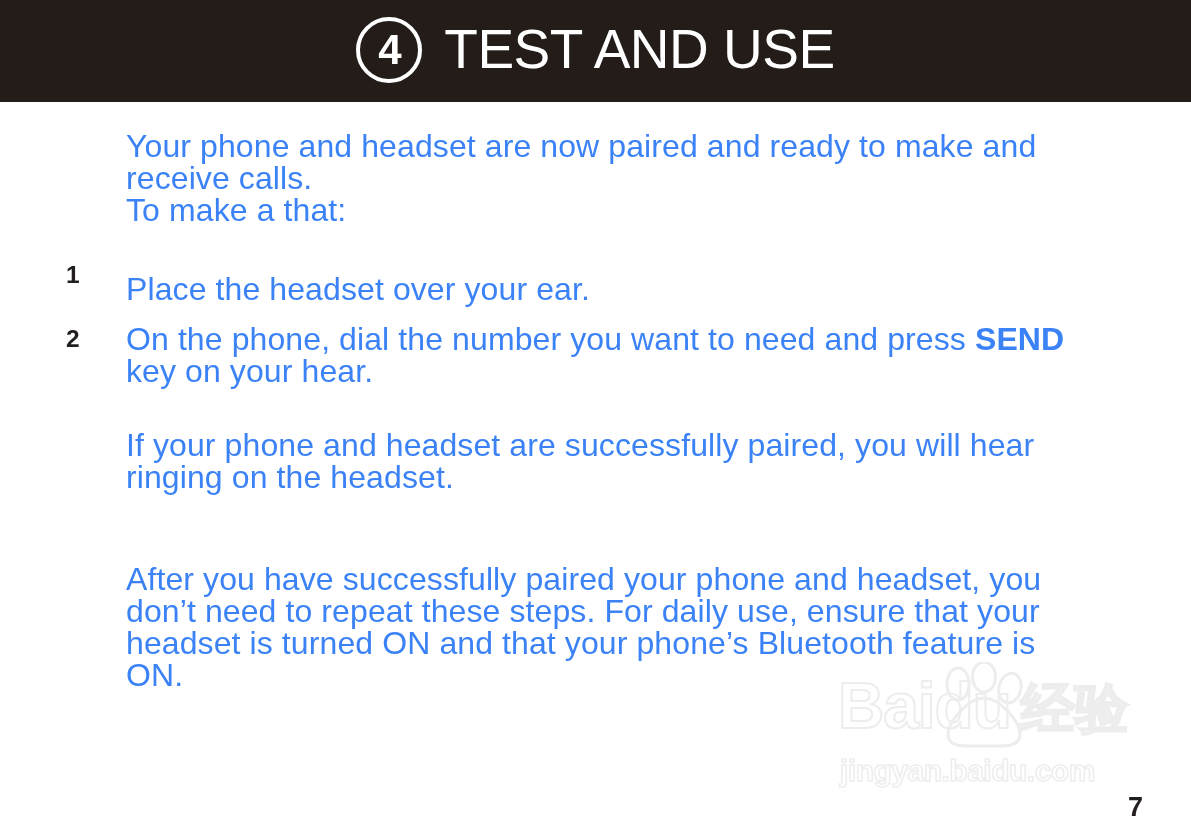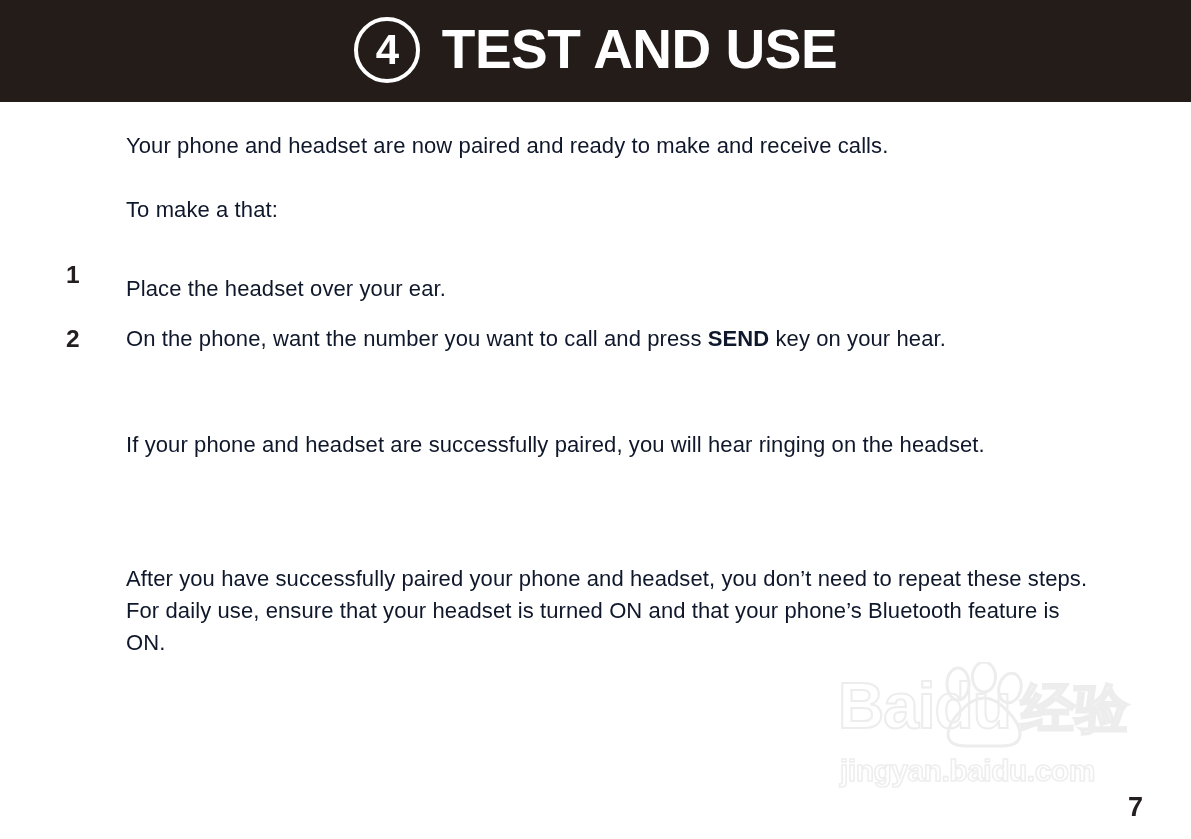--- a/index.html
+++ b/index.html
@@ -42,41 +42,41 @@
     font-size: 42px;
     font-weight: bold;
     line-height: 1;
     letter-spacing: -1px;
     flex: 0 0 auto;
     margin-top: -2px;
   }
   .header-title {
     color: #ffffff;
     font-size: 55px;
-    font-weight: bold;
+    font-weight: normal;
     letter-spacing: -0.5px;
     line-height: 1;
     white-space: nowrap;
     margin-top: -3px;
   }
 
   
   .content {
     position: absolute;
     left: 0;
     top: 102px;
     width: 1191px;
   }
   .para {
     position: absolute;
     left: 126px;
     width: 970px;
-    font-size: 22px;
+    font-size: 32px;
     line-height: 32px;
-    color: #0f172a;
+    color: #3b82f6;
     letter-spacing: 0.1px;
   }
   .step-num {
     position: absolute;
     left: 66px;
     font-size: 24.5px;
     line-height: 32px;
     font-weight: bold;
     color: #231f20;
   }
@@ -172,21 +172,21 @@
 <div class="content">
 
   <div class="para p-intro">Your phone and headset are now paired and ready to make and receive calls.</div>
 
   <div class="para p-tomake">To make a that:</div>
 
   <div class="step-num n-1">1</div>
   <div class="para p-step1"><span>Place the headset over your ear.</span></div>
 
   <div class="step-num n-2">2</div>
-  <div class="para p-step2"><span>On the phone, want the number you want to call and press </span><b class="strong">SEND</b><span> key on your hear.</span></div>
+  <div class="para p-step2"><span>On the phone, dial the number you want to need and press </span><b class="strong">SEND</b><span> key on your hear.</span></div>
 
   <div class="para p-ifpaired">If your phone and headset are successfully paired, you will hear ringing on the headset.</div>
 
   <div class="para p-after">After you have successfully paired your phone and headset, you don’t need to repeat these steps. For daily use, ensure that your headset is turned ON and that your phone’s Bluetooth feature is ON.</div>
 
 </div>
 
 <div class="watermark">
   <div class="wm-logo-row">
     <span class="wm-baidu"><span>Bai</span><span>du</span></span>

